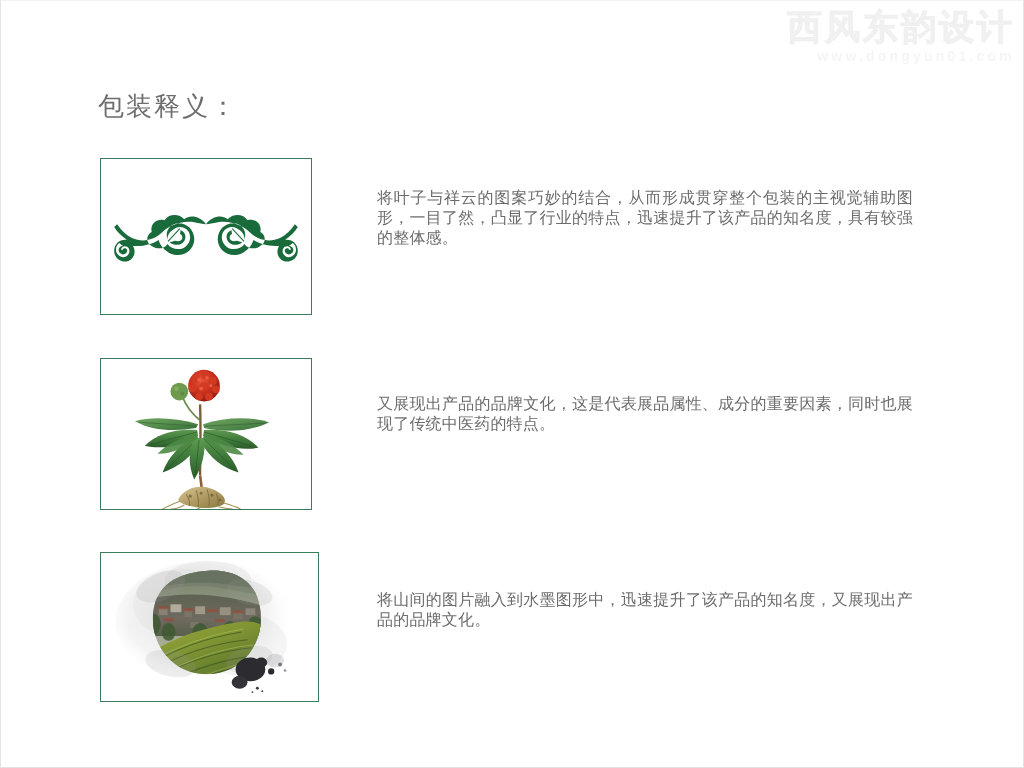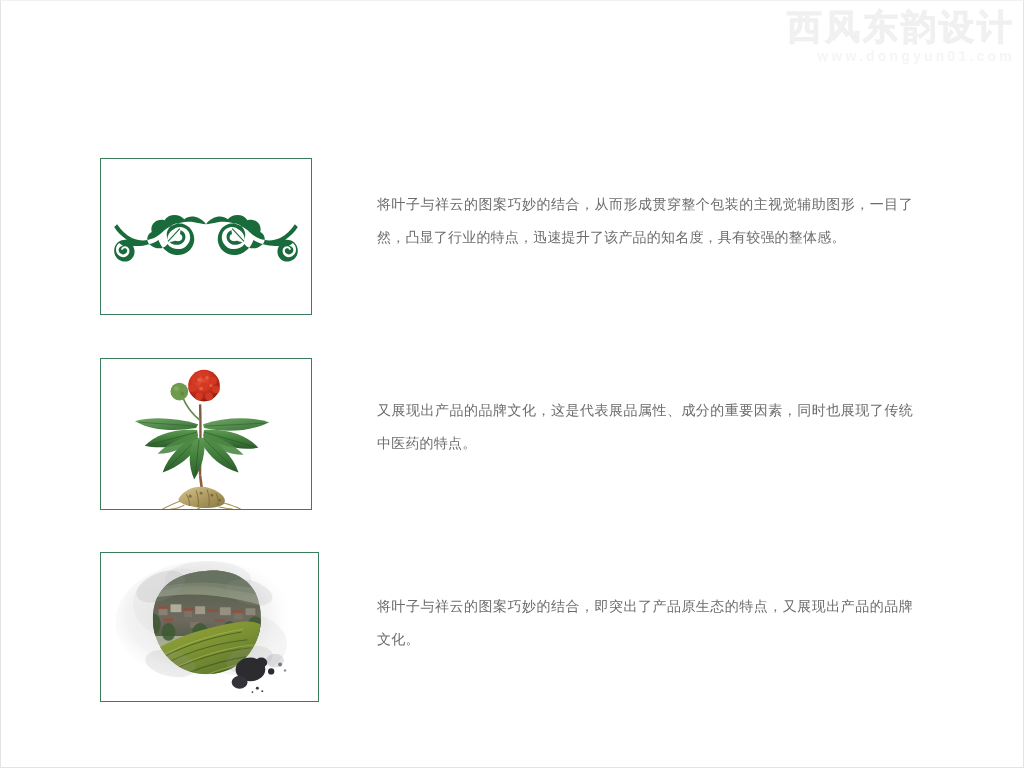--- a/index.html
+++ b/index.html
@@ -83,41 +83,42 @@
   }
   #row-2 .thumb-frame { height: 152px; }
   #row-3 .thumb-frame { width: 219px; height: 150px; }
 
   .thumb-frame svg { display: block; width: 100%; height: 100%; }
 
   .desc {
     position: absolute;
     left: 376px;
     width: 536px;
-    font-size: 14px;
-    line-height: 33px;
+    font-size: 16px;
+    line-height: 20px;
     color: #6c6c6c;
     font-family: "DejaVu Sans", sans-serif;
     text-align: justify;
     letter-spacing: 0.2px;
   }
   #row-1 .desc { top: 30px; }
   #row-2 .desc { top: 36px; }
   #row-3 .desc { top: 38px; }
 </style>
 </head>
 <body>
 
 <div id="page">
 
   <div id="watermark">
     <span class="wm-cn">西风东韵设计</span>
     <span class="wm-url">www.dongyun01.com</span>
   </div>
 
+  <div id="page-title">包装释义：</div>
 
   <div class="row" id="row-1">
 
     <div class="thumb-frame">
       <svg viewBox="0 0 212 157" xmlns="http://www.w3.org/2000/svg">
         <rect x="0" y="0" width="212" height="157" fill="#ffffff"></rect>
         <g fill="#1a6b3c">
 
           <g id="orn-half">
 
@@ -398,16 +399,16 @@
           <circle cx="181" cy="113" r="2" fill="#43434a" opacity="0.75"></circle>
           <circle cx="186" cy="119" r="1.3" fill="#4a4a52" opacity="0.6"></circle>
           <circle cx="158" cy="137" r="1.5" fill="#3a3a42"></circle>
           <circle cx="163" cy="140" r="1" fill="#3a3a42"></circle>
           <circle cx="153" cy="141" r="0.9" fill="#3a3a42"></circle>
           <ellipse cx="176" cy="109" rx="9" ry="7" fill="#8d8d95" opacity="0.25"></ellipse>
         </g>
       </svg>
     </div>
 
-    <div class="desc">将叶子与祥云的图案巧妙的结合，即突出了产品原生态的特点，又展现出产品的品牌文化。</div>
+    <div class="desc">将山间的图片融入到水墨图形中，迅速提升了该产品的知名度，又展现出产品的品牌文化。</div>
   </div>
 
 </div>
 
 </body></html>

